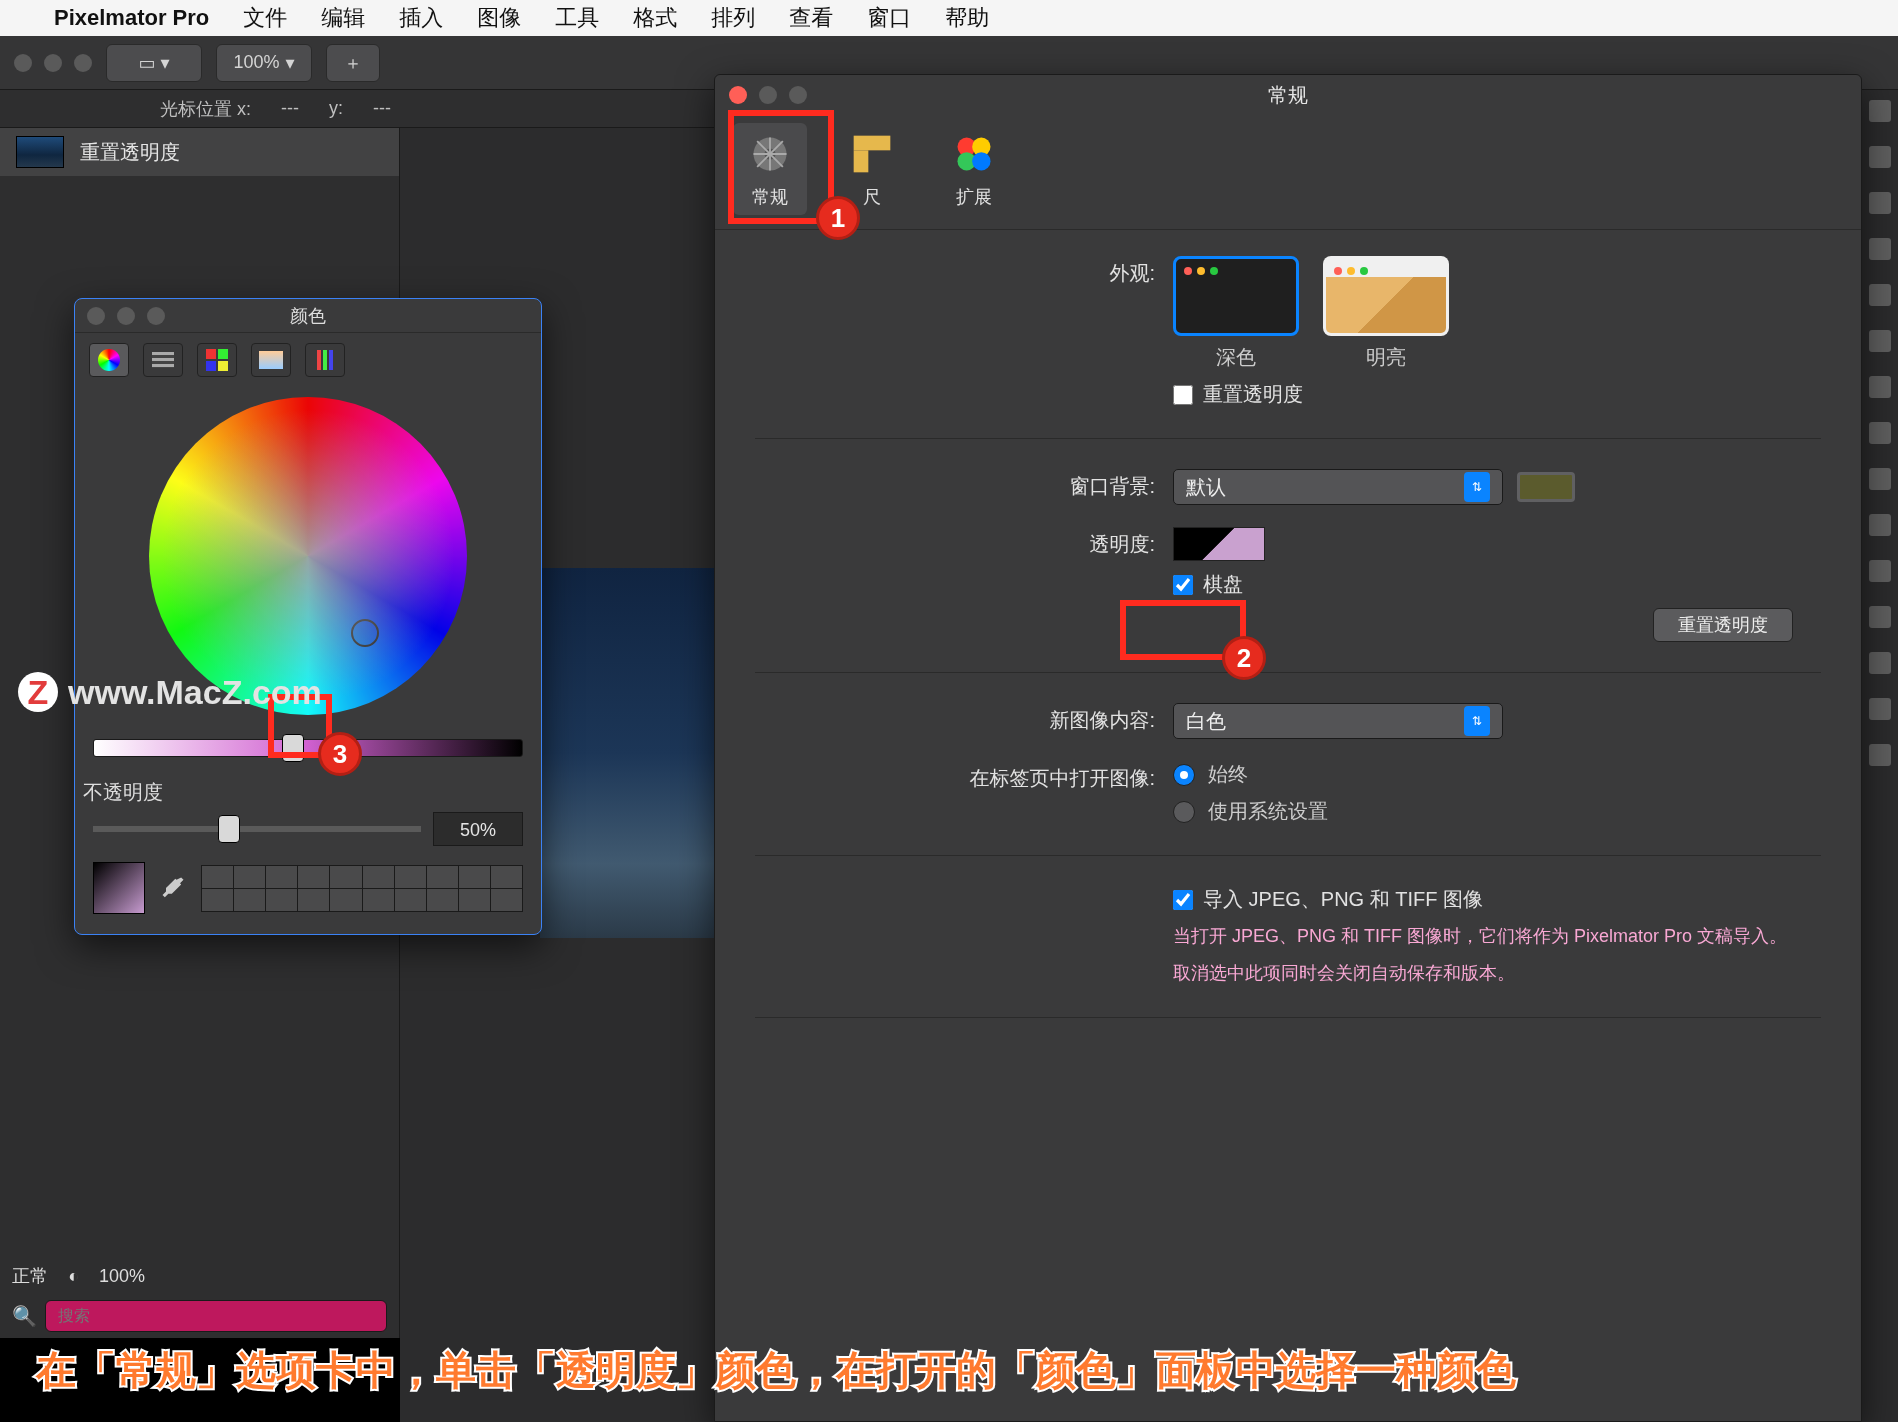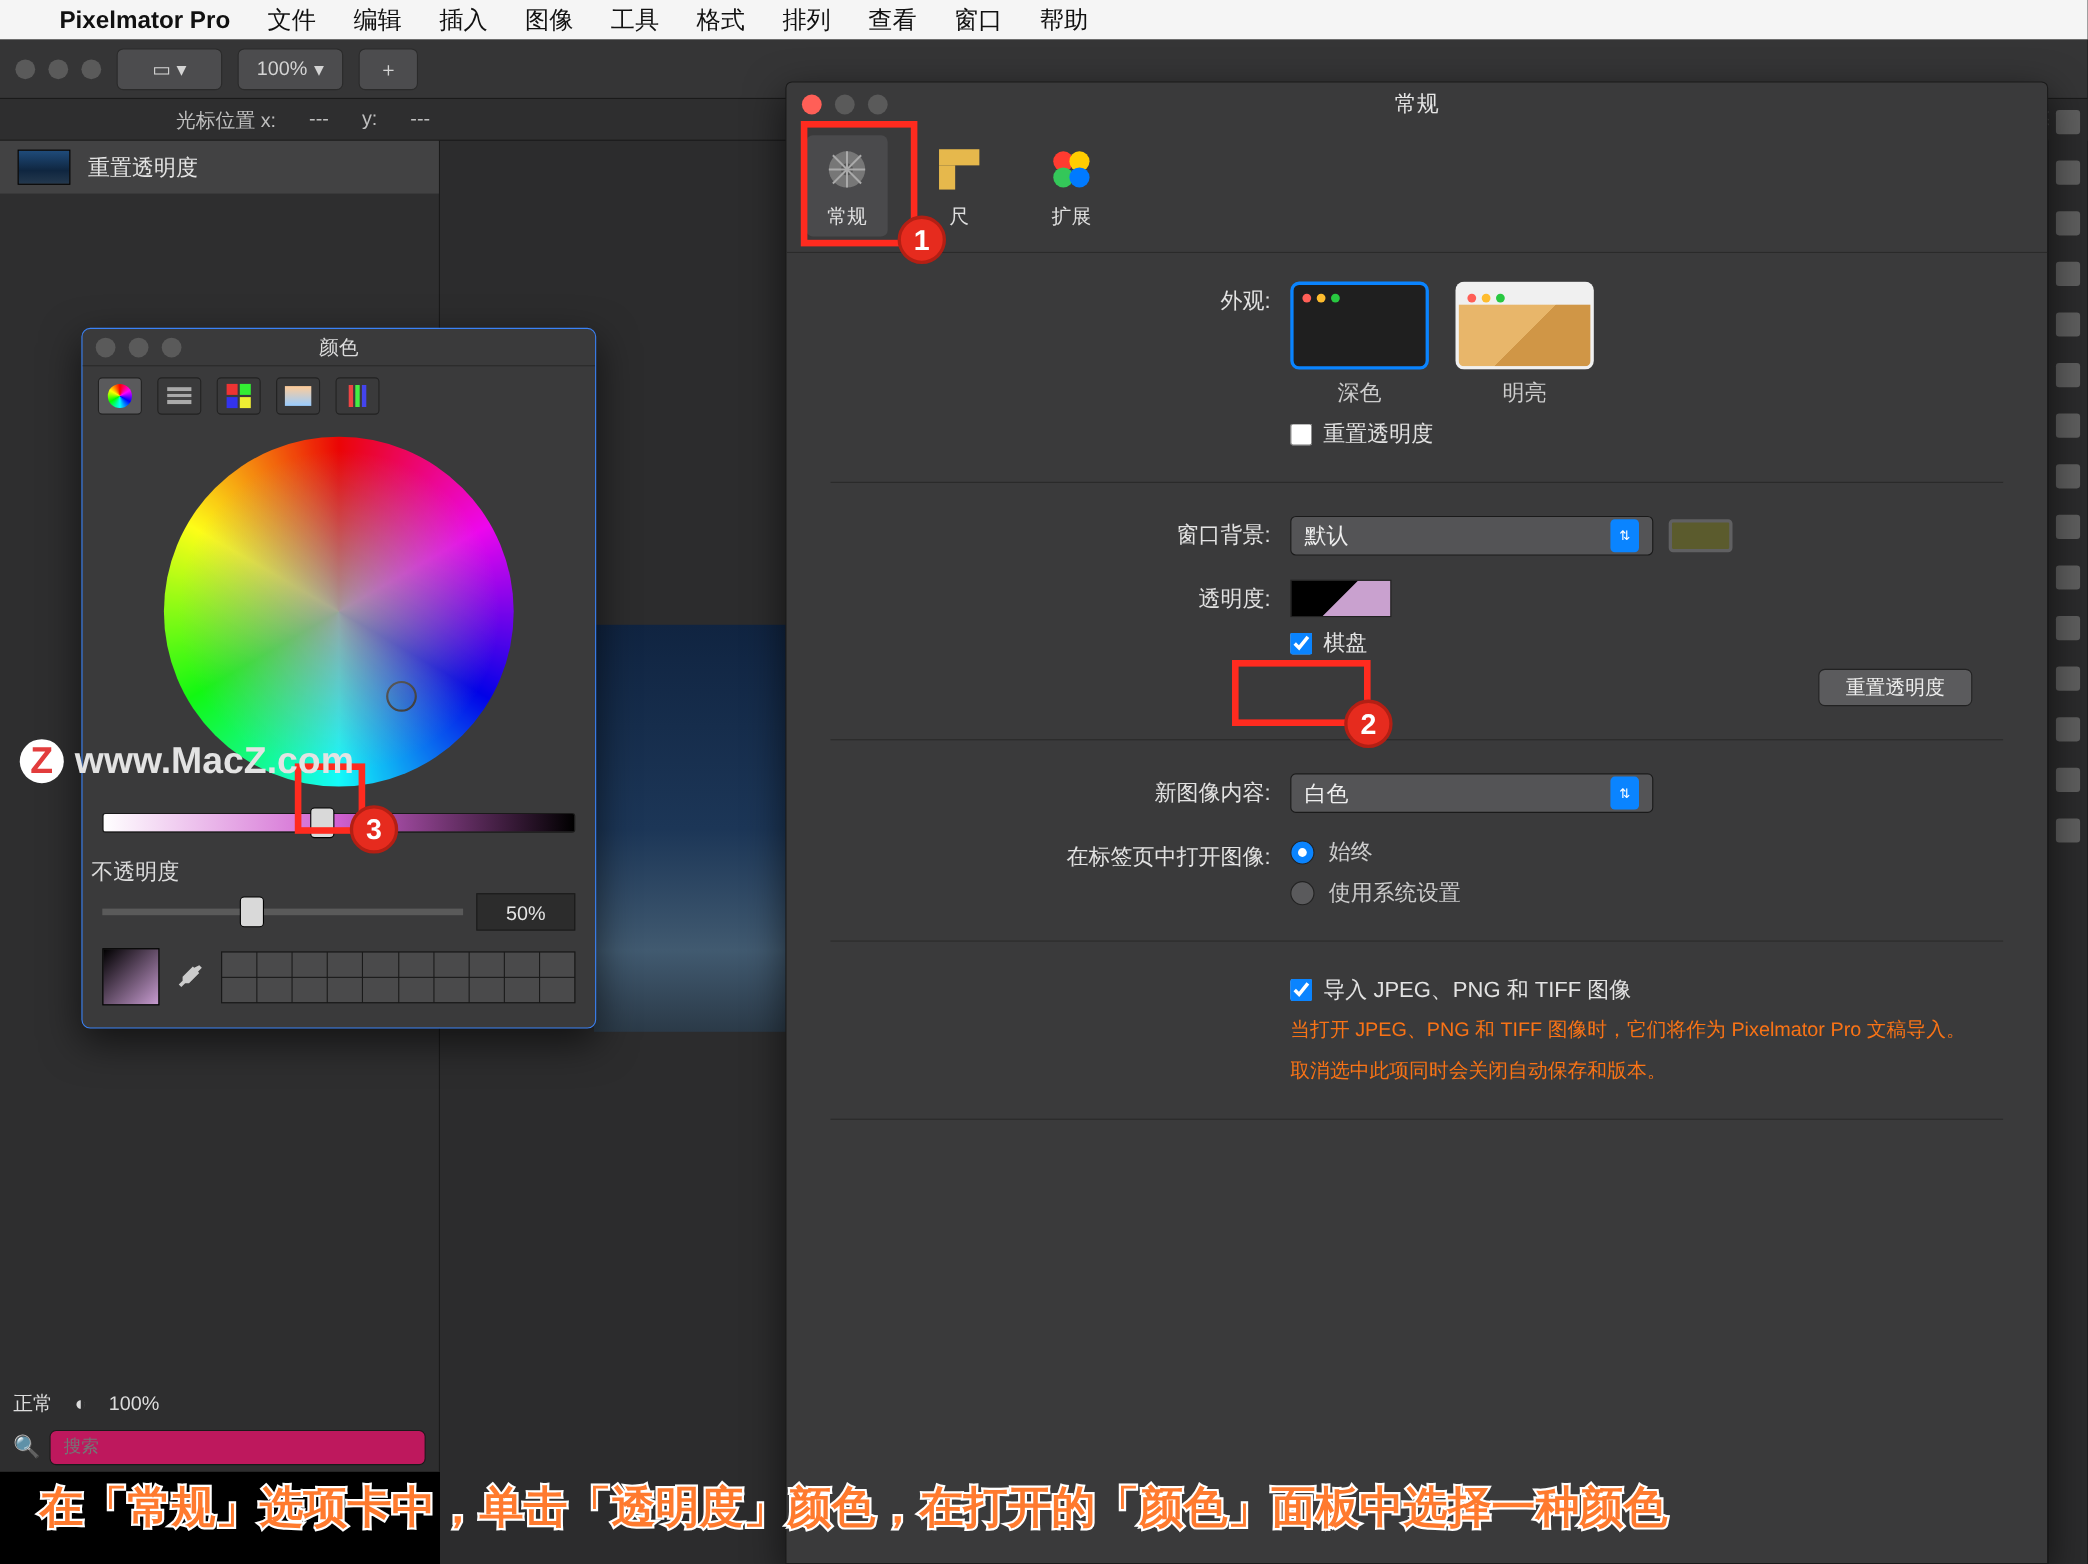--- a/index.html
+++ b/index.html
@@ -404,21 +404,21 @@
 }
 .radio-row { display: flex; align-items: center; gap: 13px; }
 .radio-dot {
   width: 22px; height: 22px; border-radius: 50%;
   border: 1px solid #222;
   background: #5a5a5c;
   display: inline-flex; align-items: center; justify-content: center;
 }
 .radio-dot.on { background: #0a84ff; }
 .radio-dot.on::after { content: ""; width: 8px; height: 8px; border-radius: 50%; background: #fff; }
-.subtext { color: #f97316; font-size: 18px; line-height: 1.5; }
+.subtext { color: #f9a8d4; font-size: 18px; line-height: 1.5; }
 
 
 .hl-red { border: 6px solid #ff2b1f; position: absolute; box-sizing: border-box; }
 .badge {
   position: absolute;
   width: 44px; height: 44px;
   border-radius: 50%;
   background: #e62b1e;
   color: #fff;
   font-size: 26px;

